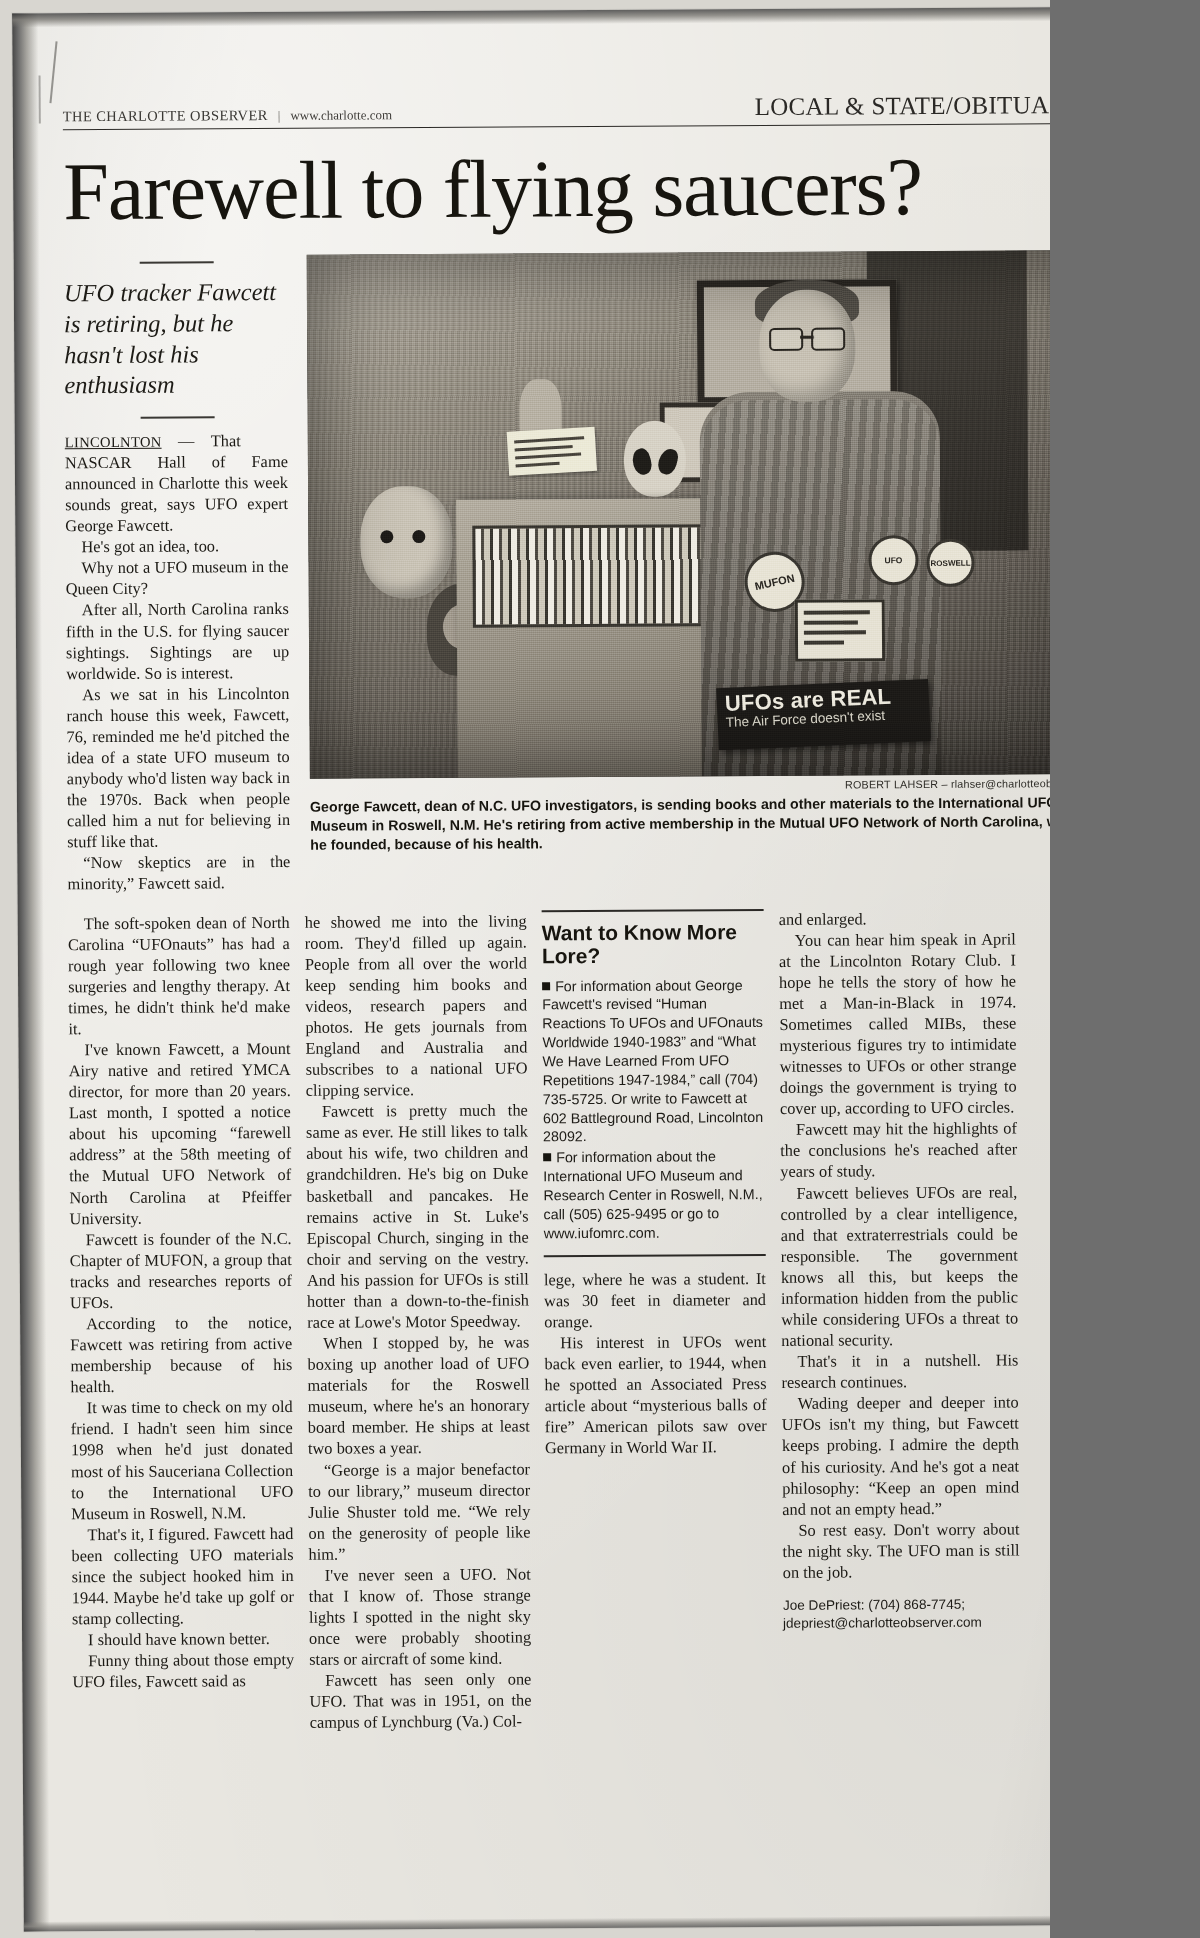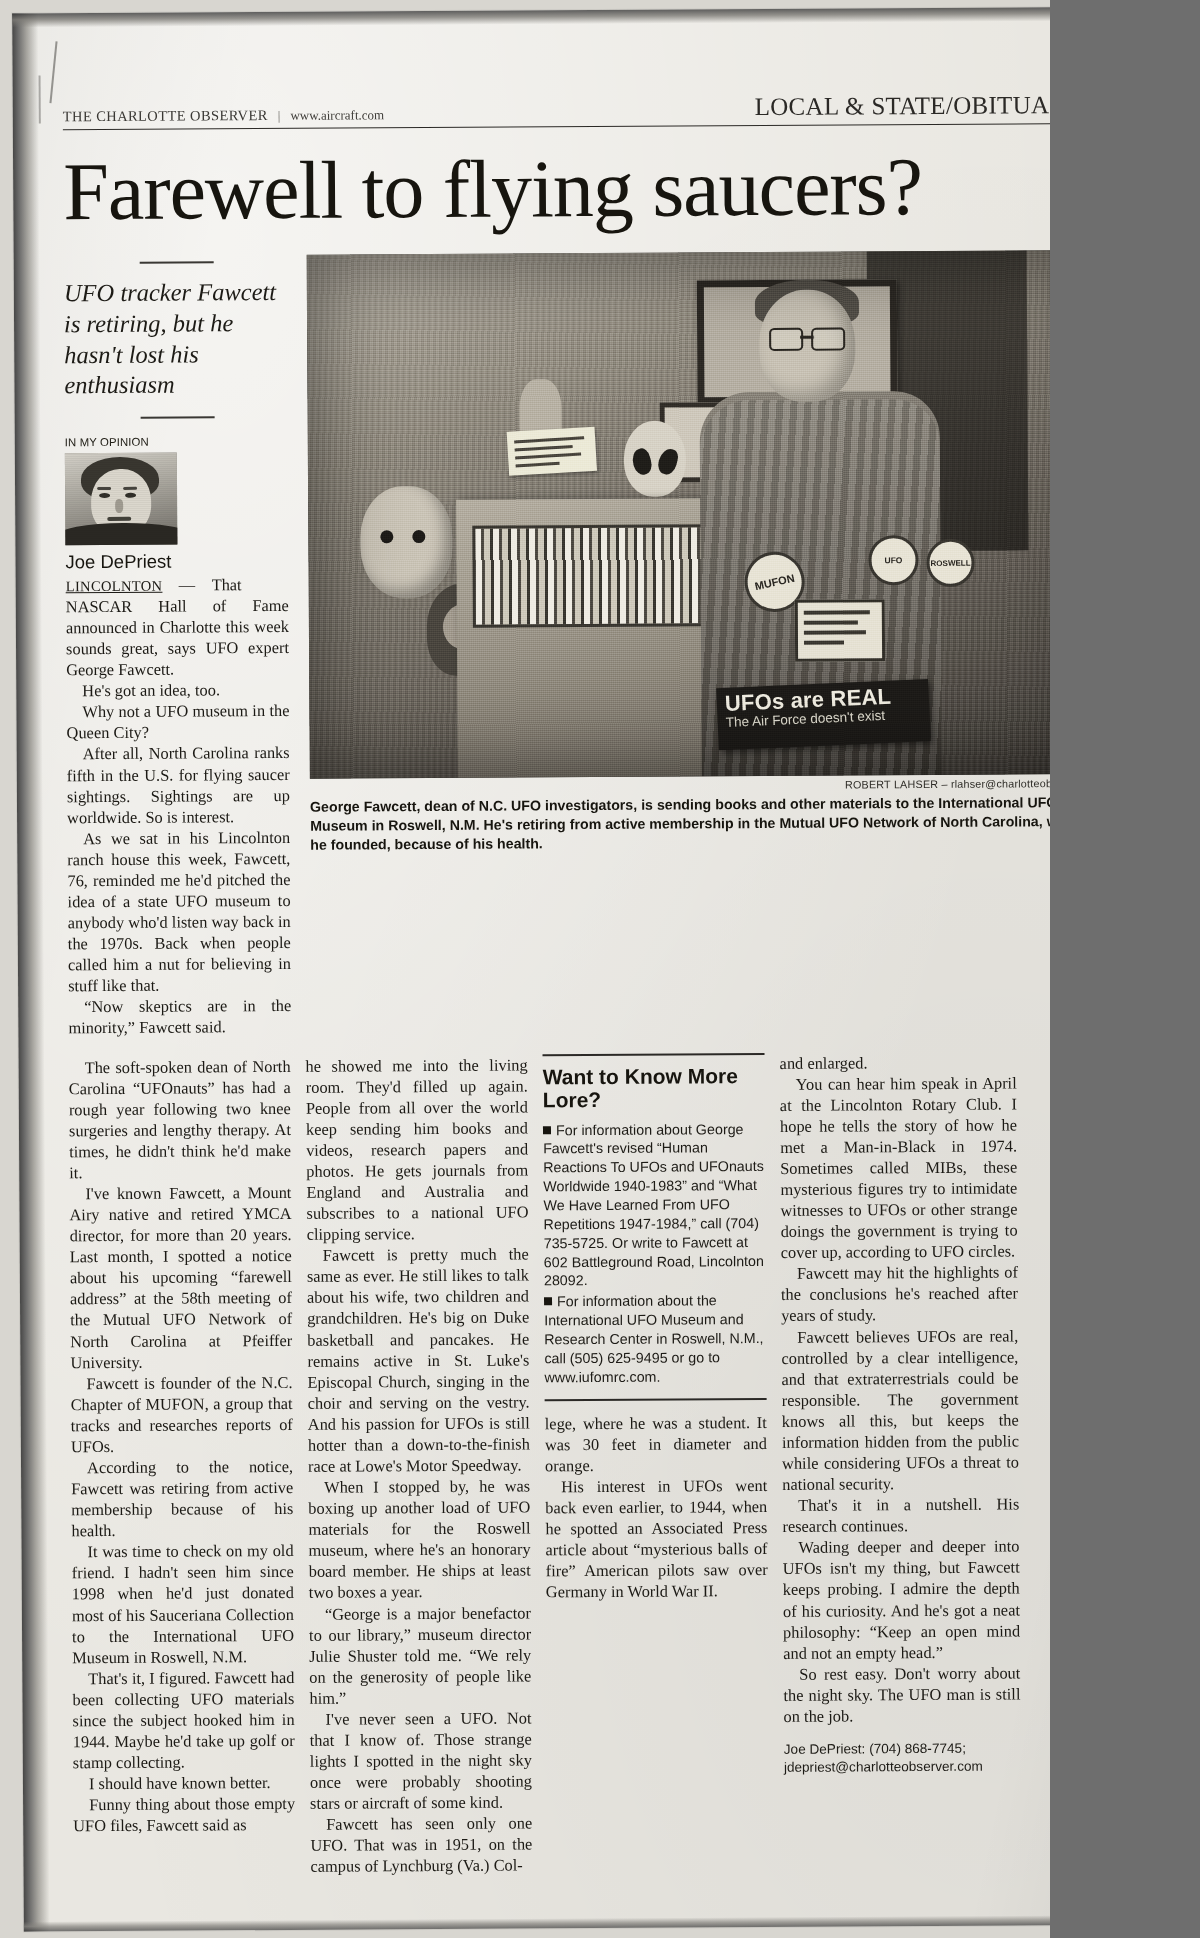--- a/index.html
+++ b/index.html
@@ -588,52 +588,35 @@
     <div class="scan-edge-bottom"></div>
     <div class="fold"></div>
     <div class="fold2"></div>
 
     <div class="content">
 
       <div class="folio">
         <div class="folio-left">
           <span class="folio-paper">THE CHARLOTTE OBSERVER</span>
           <span class="folio-pipe">|</span>
-          <span class="folio-url">www.aircraft.com</span>
+          <span class="folio-url">www.charlotte.com</span>
         </div>
         <div class="folio-section">LOCAL &amp; STATE/OBITUARIES</div>
       </div>
 
       <h1 class="headline">Farewell to flying saucers?</h1>
 
       <div class="top-area">
 
         <div class="col-narrow">
           <div class="deck-rule"></div>
           <div class="deck">UFO tracker Fawcett is retiring, but he hasn't lost his enthusiasm</div>
           <div class="deck-rule below"></div>
 
           <div class="body-text">
-            <div class="opinion-block">
-              <div class="opinion-label">IN MY OPINION</div>
-              <div class="mug">
-                <div class="bg"></div>
-                <div class="hair"></div>
-                <div class="face"></div>
-                <div class="brow-l"></div>
-                  <div class="brow-r"></div>
-                <div class="eye-l"></div>
-                  <div class="eye-r"></div>
-                <div class="nose"></div>
-                <div class="mouth"></div>
-                <div class="shoulders"></div>
-                <div class="grain"></div>
-              </div>
-              <div class="byline-name">Joe DePriest</div>
-            </div>
             <div>
                 <p class="first"><span class="dateline">LINCOLNTON</span> — That NASCAR Hall of Fame announced in Charlotte this week sounds great, says UFO expert George Fawcett.</p>
                 <p>He's got an idea, too.</p>
                 <p>Why not a UFO museum in the Queen City?</p>
                 <p>After all, North Carolina ranks fifth in the U.S. for flying saucer sightings. Sightings are up worldwide. So is interest.</p>
                 <p>As we sat in his Lincolnton ranch house this week, Fawcett, 76, reminded me he'd pitched the idea of a state UFO museum to anybody who'd listen way back in the 1970s. Back when people called him a nut for believing in stuff like that.</p>
                 <p>“Now skeptics are in the minority,” Fawcett said.</p>
               </div>
           </div>
         </div>

